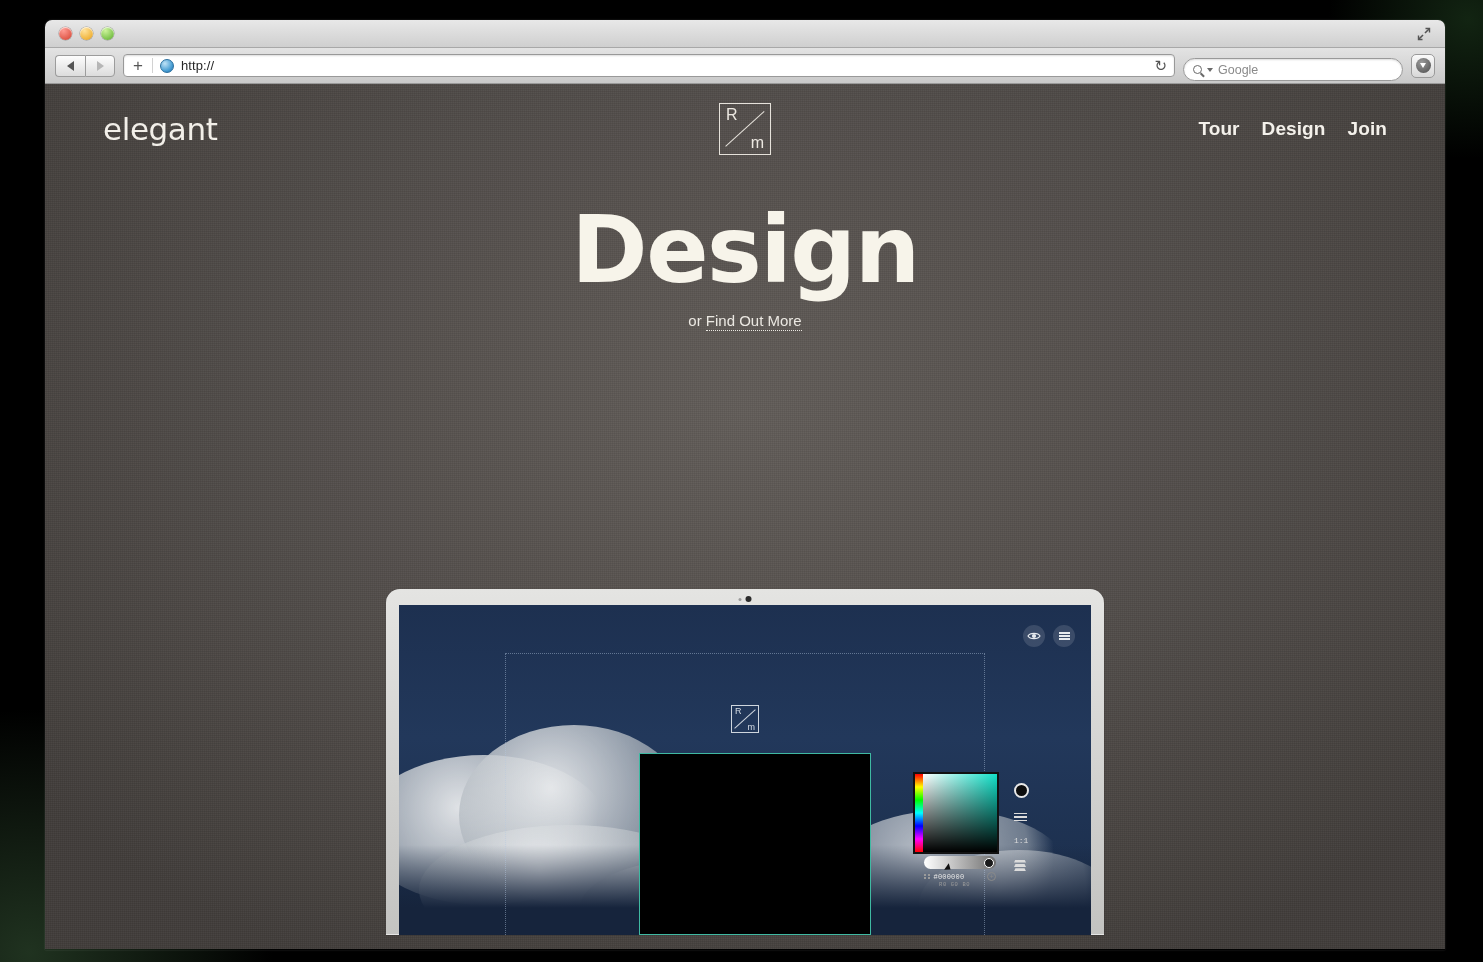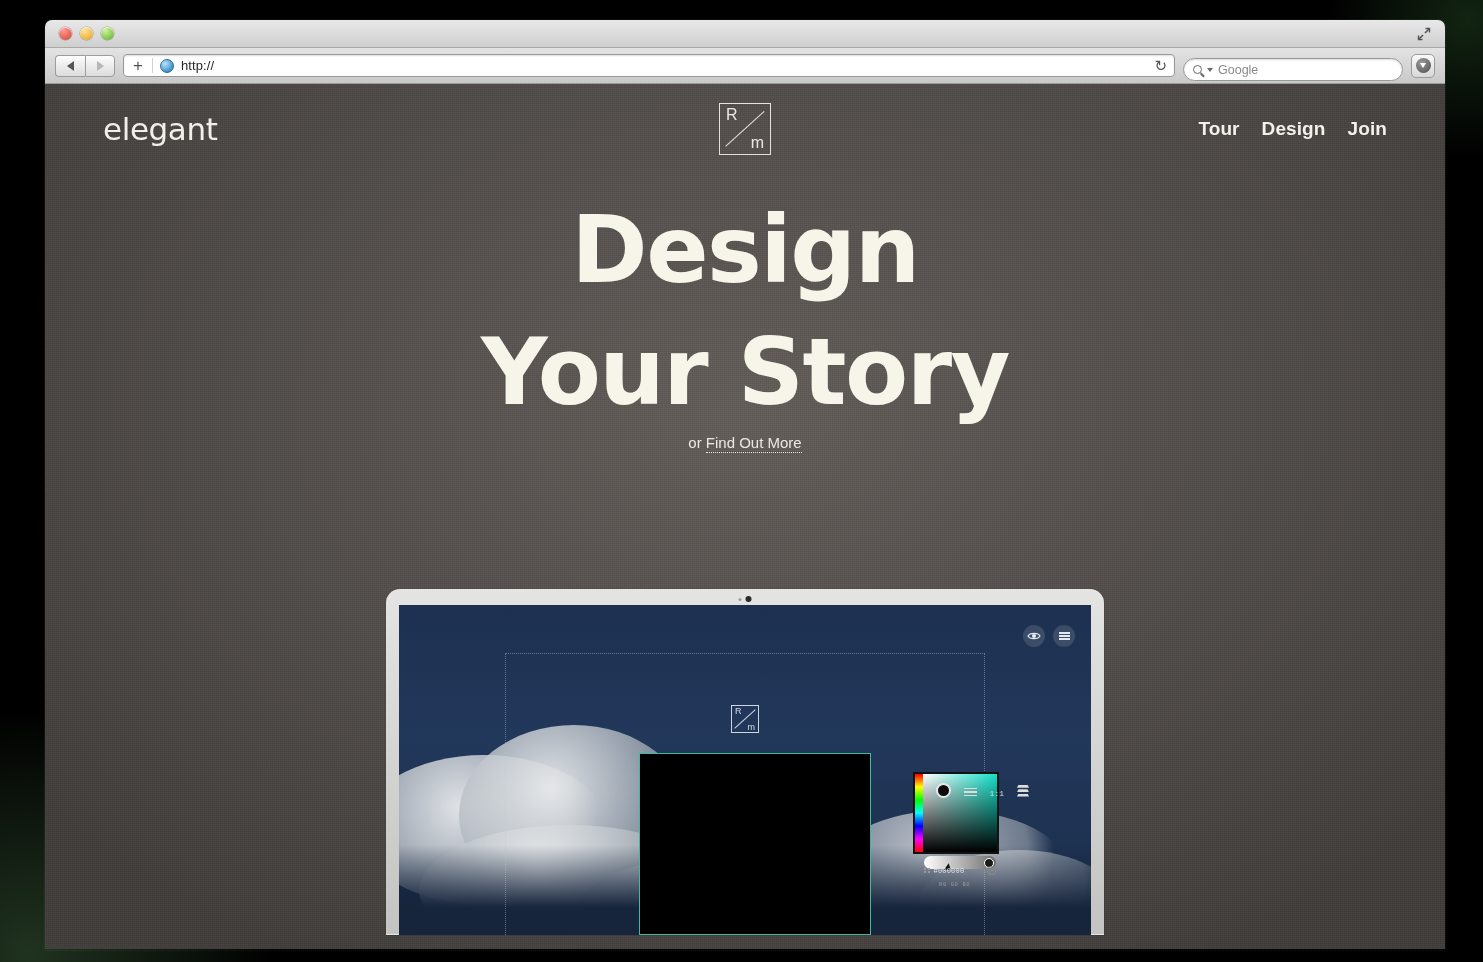--- a/index.html
+++ b/index.html
@@ -244,32 +244,32 @@
   .sv { flex:1; height:78px; position:relative;
         background:linear-gradient(to right, #fff, #12e0c8); }
   .sv:after { content:""; position:absolute; inset:0; background:linear-gradient(to bottom, rgba(0,0,0,0), #000); }
   .alpha-row { position:absolute; left:11px; right:3px; top:84px; height:13px;
                background:linear-gradient(to right,#fff,#6e6e6e); border-radius:7px; }
   .alpha-knob { position:absolute; right:2px; top:1.5px; width:10px;height:10px;border-radius:50%;
                 border:1.5px solid #fff; background:#1a1a1a; }
   .cursor-arrow { position:absolute; left:22px; top:8px; width:0;height:0;
                   border-left:5px solid #111; border-bottom:4px solid transparent; border-top:4px solid transparent;
                   transform:rotate(35deg); }
-  .hexrow { position:absolute; left:11px; right:3px; top:94px; display:flex; align-items:center; gap:4px; }
+  .hexrow { position:absolute; left:11px; right:3px; top:100px; display:flex; align-items:center; gap:4px; }
   .grid4 { display:grid; grid-template-columns:2px 2px; gap:1.5px; }
   .grid4 span { width:2px;height:2px;background:#9a9a9a;display:block; }
   .hex { font-family:"Liberation Mono", monospace; font-size:7px; color:#e6e6e6; letter-spacing:.2px; }
   .rgb { position:absolute; left:26px; top:109px; font-family:"Liberation Mono", monospace;
          font-size:5.5px; color:#9a9a9a; letter-spacing:.6px; }
   .plus-circ { margin-left:auto; width:9px;height:9px;border-radius:50%;border:1px solid #8a8a8a;
                color:#8a8a8a;font-size:7px;line-height:7px;text-align:center; }
 
   
-  .rail { position:absolute; right:62px; top:178px; display:flex; flex-direction:row;
-          align-items:flex-end; gap:13px; }
+  .rail { position:absolute; right:62px; top:178px; display:flex; flex-direction:column;
+          align-items:flex-start; gap:13px; }
   .rail .dot { width:15px;height:15px;border-radius:50%;background:#0d0d0d;border:2px solid #e8e8e8;cursor:pointer; }
   .rail .lbl { font-family:"Liberation Mono", monospace; font-size:8px; color:#dcdcdc; cursor:pointer; }
   .sliders i { display:block; width:13px;height:1.4px;background:#dcdcdc;margin:2px 0; }
   .layers span { display:block; width:12px;height:3px;background:#dcdcdc;margin:1.4px auto;
                  transform:skewX(0deg); clip-path:polygon(12% 0,88% 0,100% 100%,0 100%); }
 </style>
 </head>
 <body>
 
 <div id="desktop">
@@ -336,21 +336,20 @@
 
         <div class="nav">
           <a>Tour</a>
           <a>Design</a>
           <a>Join</a>
         </div>
       </div>
 
       <div class="hero">
         <div class="h1">Design</div>
-        <div class="h1">Your Story</div>
 
 
         <div class="findout">
           <span>or </span><u>Find Out More</u>
         </div>
       </div>
 
       <div class="laptop">
         <div class="lid">
           <div class="cam">

